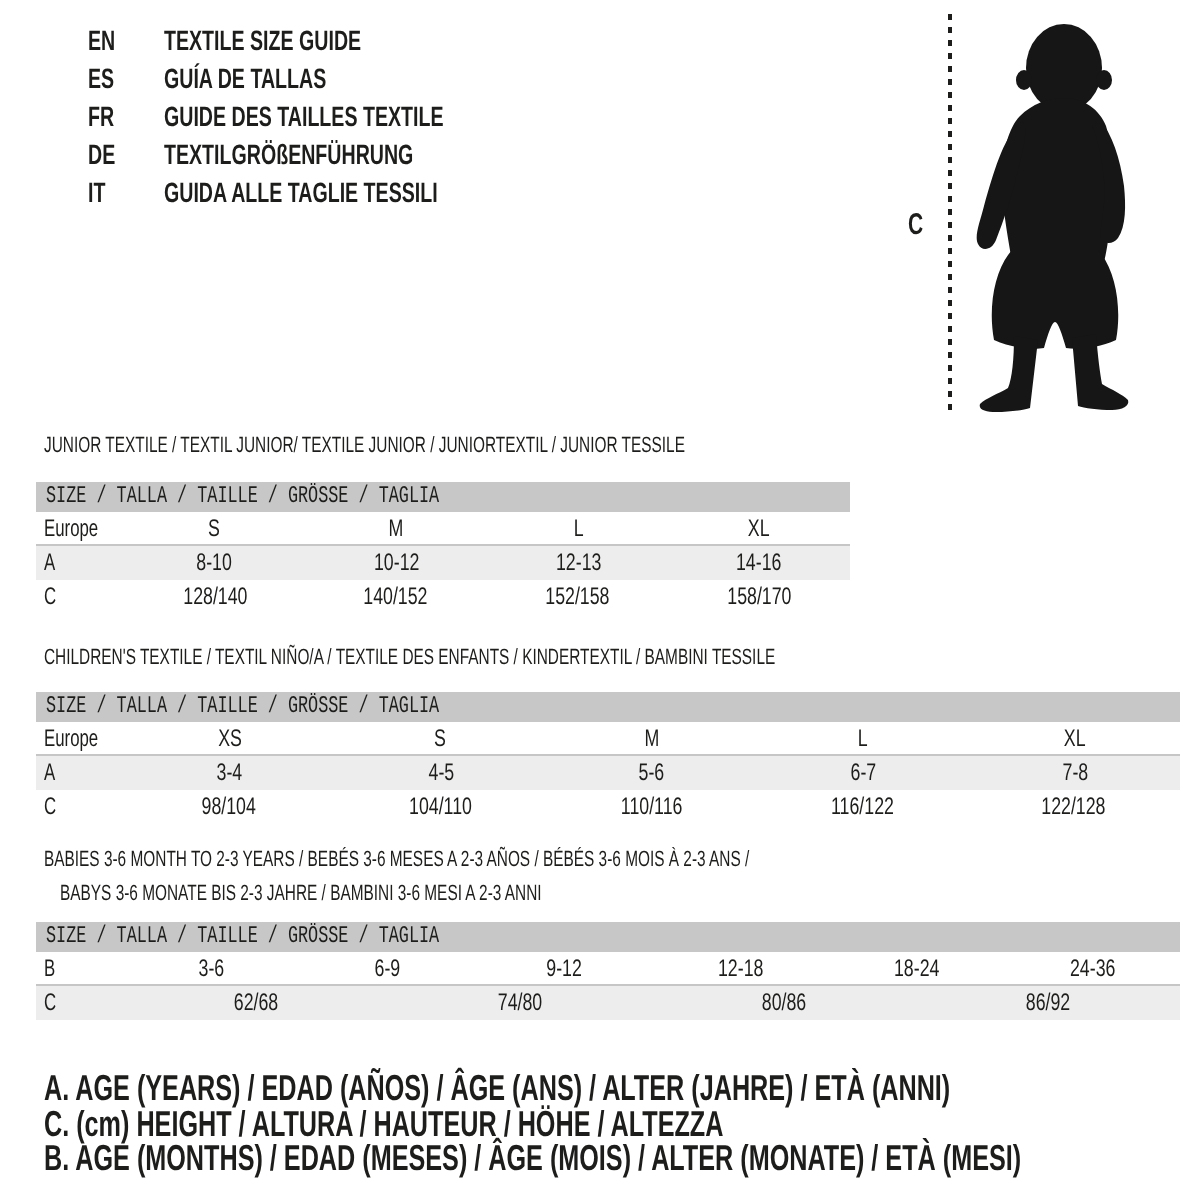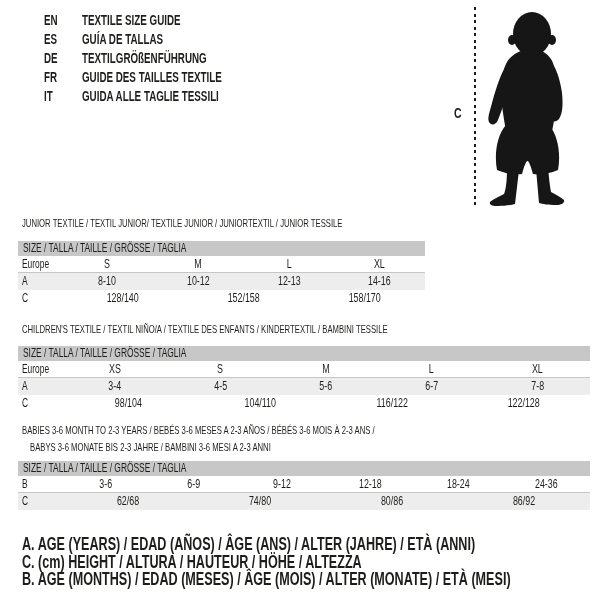--- a/index.html
+++ b/index.html
@@ -28,21 +28,21 @@
   .t1{left:22px;top:216px;}
   .t2{left:22px;top:322px;}
   .t3a{left:22px;top:423px;}
   .t3b{left:30px;top:440px;}
 
   
   .table{box-sizing:border-box;}
   .tbl1{left:18px;top:241px;width:407px;}
   .tbl2{left:18px;top:346px;width:572px;}
   .tbl3{left:18px;top:461px;width:572px;}
-  .hdr{background:#c7c7c7;height:15px;line-height:15px;padding-left:5px;font-size:12px;}
+  .hdr{background:#c7c7c7;height:15px;line-height:15px;padding-left:5px;font-size:12px;font-family:Liberation Mono, monospace;}
   .row{display:flex;height:17px;line-height:16px;font-size:12px;box-sizing:border-box;}
   .row .c0{width:40px;padding-left:4px;text-align:left;}
   .row .c{flex:1;text-align:center;}
   .r-gray{background:#ededed;}
   .r-sep{border-bottom:1px solid #c6c6c6;}
 
   
   .notes{left:22px;top:536px;}
   .note{height:17.5px;line-height:17.5px;font-size:18px;font-weight:bold;}
 </style>
@@ -52,26 +52,26 @@
 <div class="abs lang-list">
   <div class="lang-row">
     <span class="lang-code"><span class="cx">EN</span></span>
     <span class="cx">TEXTILE SIZE GUIDE</span>
   </div>
   <div class="lang-row">
     <span class="lang-code"><span class="cx">ES</span></span>
     <span class="cx">GUÍA DE TALLAS</span>
   </div>
   <div class="lang-row">
+    <span class="lang-code"><span class="cx">FR</span></span>
+    <span class="cx">GUIDE DES TAILLES TEXTILE</span>
+  </div>
+  <div class="lang-row">
     <span class="lang-code"><span class="cx">DE</span></span>
     <span class="cx">TEXTILGRÖßENFÜHRUNG</span>
-  </div>
-  <div class="lang-row">
-    <span class="lang-code"><span class="cx">FR</span></span>
-    <span class="cx">GUIDE DES TAILLES TEXTILE</span>
   </div>
   <div class="lang-row">
     <span class="lang-code"><span class="cx">IT</span></span>
     <span class="cx">GUIDA ALLE TAGLIE TESSILI</span>
   </div>
 </div>
 
 <div class="abs dash-line"></div>
 <div class="abs c-label"><span class="cx">C</span></div>
 
@@ -102,20 +102,21 @@
   <div class="row r-gray">
     <div class="c0"><span class="cx">A</span></div>
     <div class="c"><span class="cxc">8-10</span></div>
     <div class="c"><span class="cxc">10-12</span></div>
     <div class="c"><span class="cxc">12-13</span></div>
     <div class="c"><span class="cxc">14-16</span></div>
   </div>
   <div class="row">
     <div class="c0"><span class="cx">C</span></div>
     <div class="c"><span class="cxc">128/140</span></div>
+    <div class="c"><span class="cxc">140/152</span></div>
     <div class="c"><span class="cxc">152/158</span></div>
     <div class="c"><span class="cxc">158/170</span></div>
   </div>
 </div>
 
 <div class="abs sec-title t2"><span class="cx">CHILDREN'S TEXTILE / TEXTIL NIÑO/A / TEXTILE DES ENFANTS / KINDERTEXTIL / BAMBINI TESSILE</span></div>
 <div class="abs table tbl2">
   <div class="hdr"><span class="cx">SIZE / TALLA / TAILLE / GRÖSSE / TAGLIA</span></div>
   <div class="row r-sep">
     <div class="c0"><span class="cx">Europe</span></div>
@@ -130,20 +131,21 @@
     <div class="c"><span class="cxc">3-4</span></div>
     <div class="c"><span class="cxc">4-5</span></div>
     <div class="c"><span class="cxc">5-6</span></div>
     <div class="c"><span class="cxc">6-7</span></div>
     <div class="c"><span class="cxc">7-8</span></div>
   </div>
   <div class="row">
     <div class="c0"><span class="cx">C</span></div>
     <div class="c"><span class="cxc">98/104</span></div>
     <div class="c"><span class="cxc">104/110</span></div>
+    <div class="c"><span class="cxc">110/116</span></div>
     <div class="c"><span class="cxc">116/122</span></div>
     <div class="c"><span class="cxc">122/128</span></div>
   </div>
 </div>
 
 <div class="abs sec-title t3a"><span class="cx">BABIES 3-6 MONTH TO 2-3 YEARS / BEBÉS 3-6 MESES A 2-3 AÑOS / BÉBÉS 3-6 MOIS À 2-3 ANS /</span></div>
 <div class="abs sec-title t3b"><span class="cx">BABYS 3-6 MONATE BIS 2-3 JAHRE / BAMBINI 3-6 MESI A 2-3 ANNI</span></div>
 <div class="abs table tbl3">
   <div class="hdr"><span class="cx">SIZE / TALLA / TAILLE / GRÖSSE / TAGLIA</span></div>
   <div class="row r-sep">

